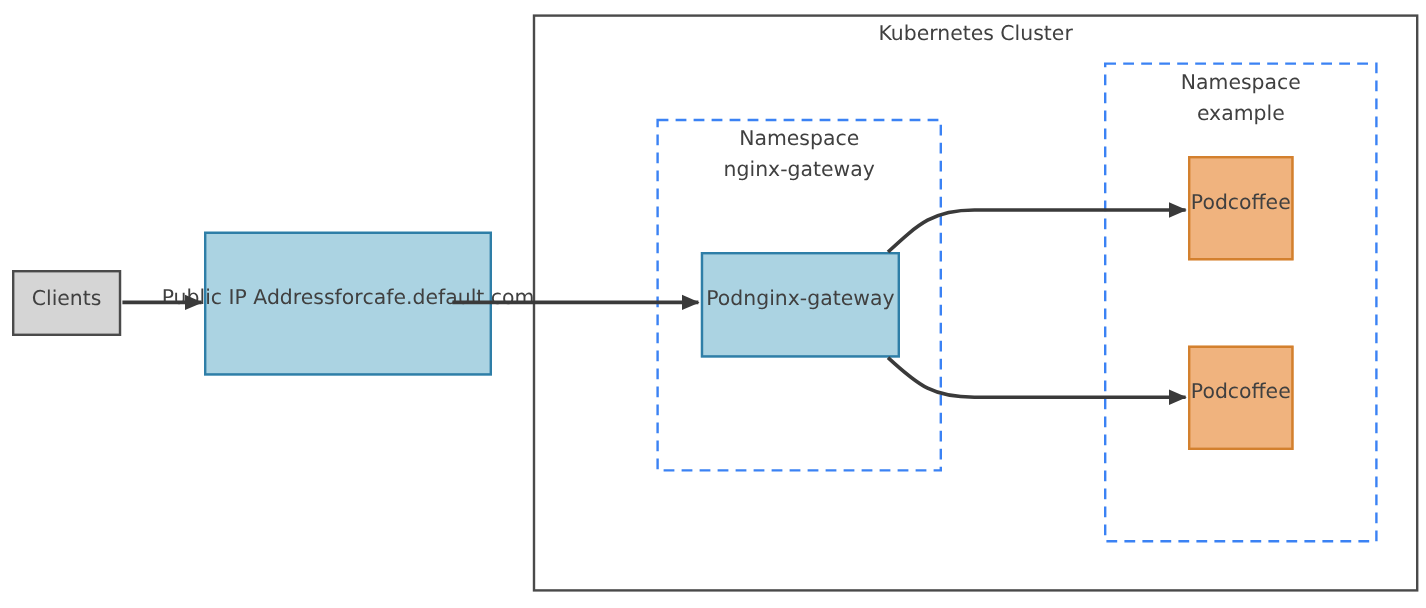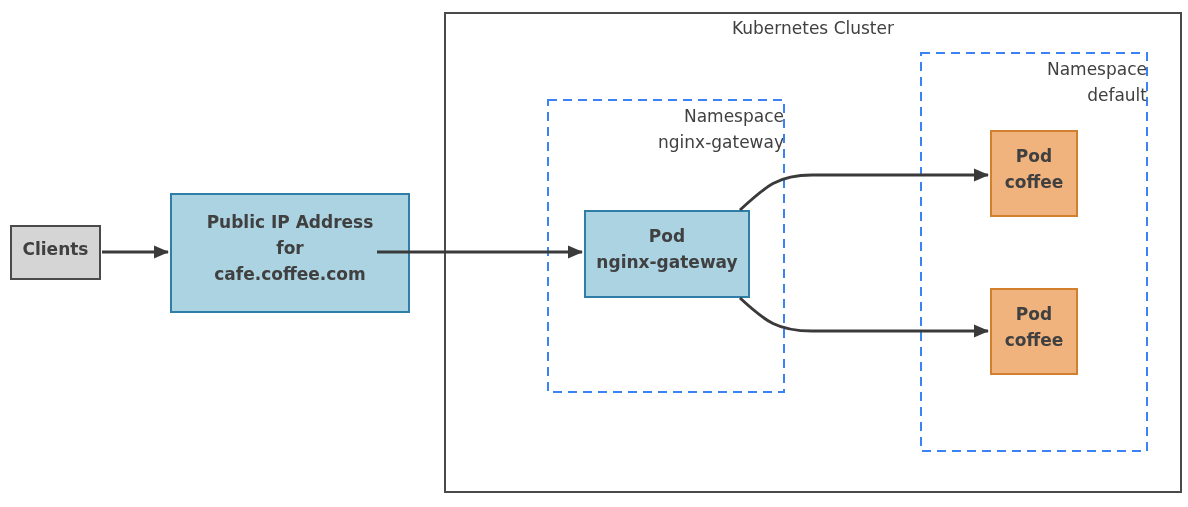--- a/index.html
+++ b/index.html
@@ -26,27 +26,26 @@
     background: var(--canvas-bg);
     overflow: hidden;
     color: var(--text);
     font-size: 17px;
     line-height: 26px;
   }
 
   .node {
     position: absolute;
     display: flex;
-    flex-direction: column;
+    flex-direction: row;
     align-items: center;
     justify-content: center;
     text-align: center;
     z-index: 2;
     padding-bottom: 10px;
-    font-weight: bold;
   }
   .node .nl { white-space: nowrap; }
 
   .node.gray   { background: var(--gray-fill);   border: 2px solid var(--gray-stroke); padding-bottom: 8px; }
   .node.blue   { background: var(--blue-fill);   border: 2px solid var(--blue-stroke); }
   .node.orange { background: var(--orange-fill); border: 2px solid var(--orange-stroke); }
 
   .cluster {
     position: absolute;
     left: 444px; top: 12px;
@@ -55,21 +54,21 @@
     background: transparent;
     z-index: 1;
   }
 
   .label {
     position: absolute;
     text-align: center;
     z-index: 3;
     white-space: nowrap;
   }
-  .label .nl { white-space: nowrap; text-align: right; }
+  .label .nl { white-space: nowrap; }
 
   .overlay {
     position: absolute;
     left: 0; top: 0;
     z-index: 5;
     pointer-events: none;
   }
   .overlay .dashed {
     fill: none;
     stroke: var(--dash-blue);
@@ -90,36 +89,36 @@
   <div class="cluster"></div>
   <div class="label" style="left:444px; top:15px; width:738px;">Kubernetes Cluster</div>
 
   <div class="node gray" style="left:10px; top:225px; width:91px; height:55px;">
     <div class="nl">Clients</div>
   </div>
 
   <div class="node blue" style="left:170px; top:193px; width:240px; height:120px;">
     <div class="nl">Public IP Address</div>
     <div class="nl">for</div>
-    <div class="nl">cafe.coffee.com</div>
+    <div class="nl">cafe.default.com</div>
   </div>
 
   <div class="label" style="left:548px; top:103px; width:236px;">
     <div class="nl">Namespace</div>
     <div class="nl">nginx-gateway</div>
   </div>
 
   <div class="node blue" style="left:584px; top:210px; width:166px; height:88px;">
     <div class="nl">Pod</div>
     <div class="nl">nginx-gateway</div>
   </div>
 
   <div class="label" style="left:921px; top:56px; width:226px;">
     <div class="nl">Namespace</div>
-    <div class="nl">default</div>
+    <div class="nl">example</div>
   </div>
 
   <div class="node orange" style="left:990px; top:130px; width:88px; height:87px;">
     <div class="nl">Pod</div>
     <div class="nl">coffee</div>
   </div>
 
   <div class="node orange" style="left:990px; top:288px; width:88px; height:87px;">
     <div class="nl">Pod</div>
     <div class="nl">coffee</div>

